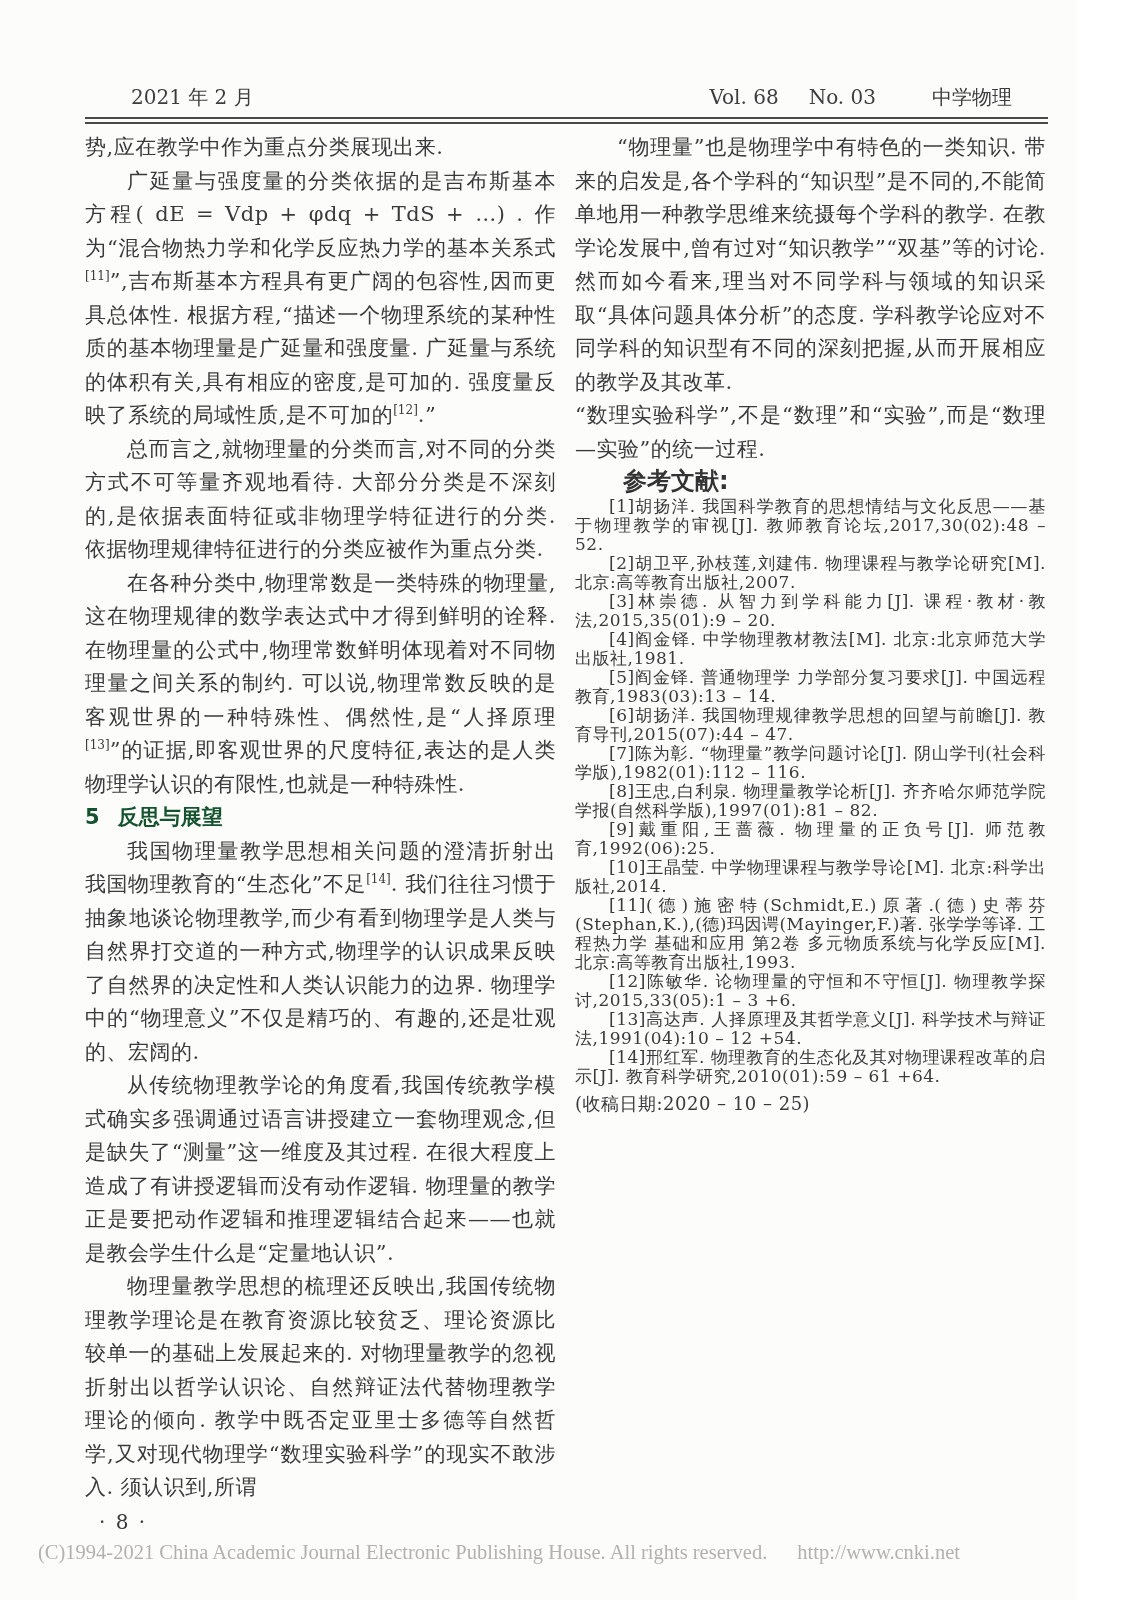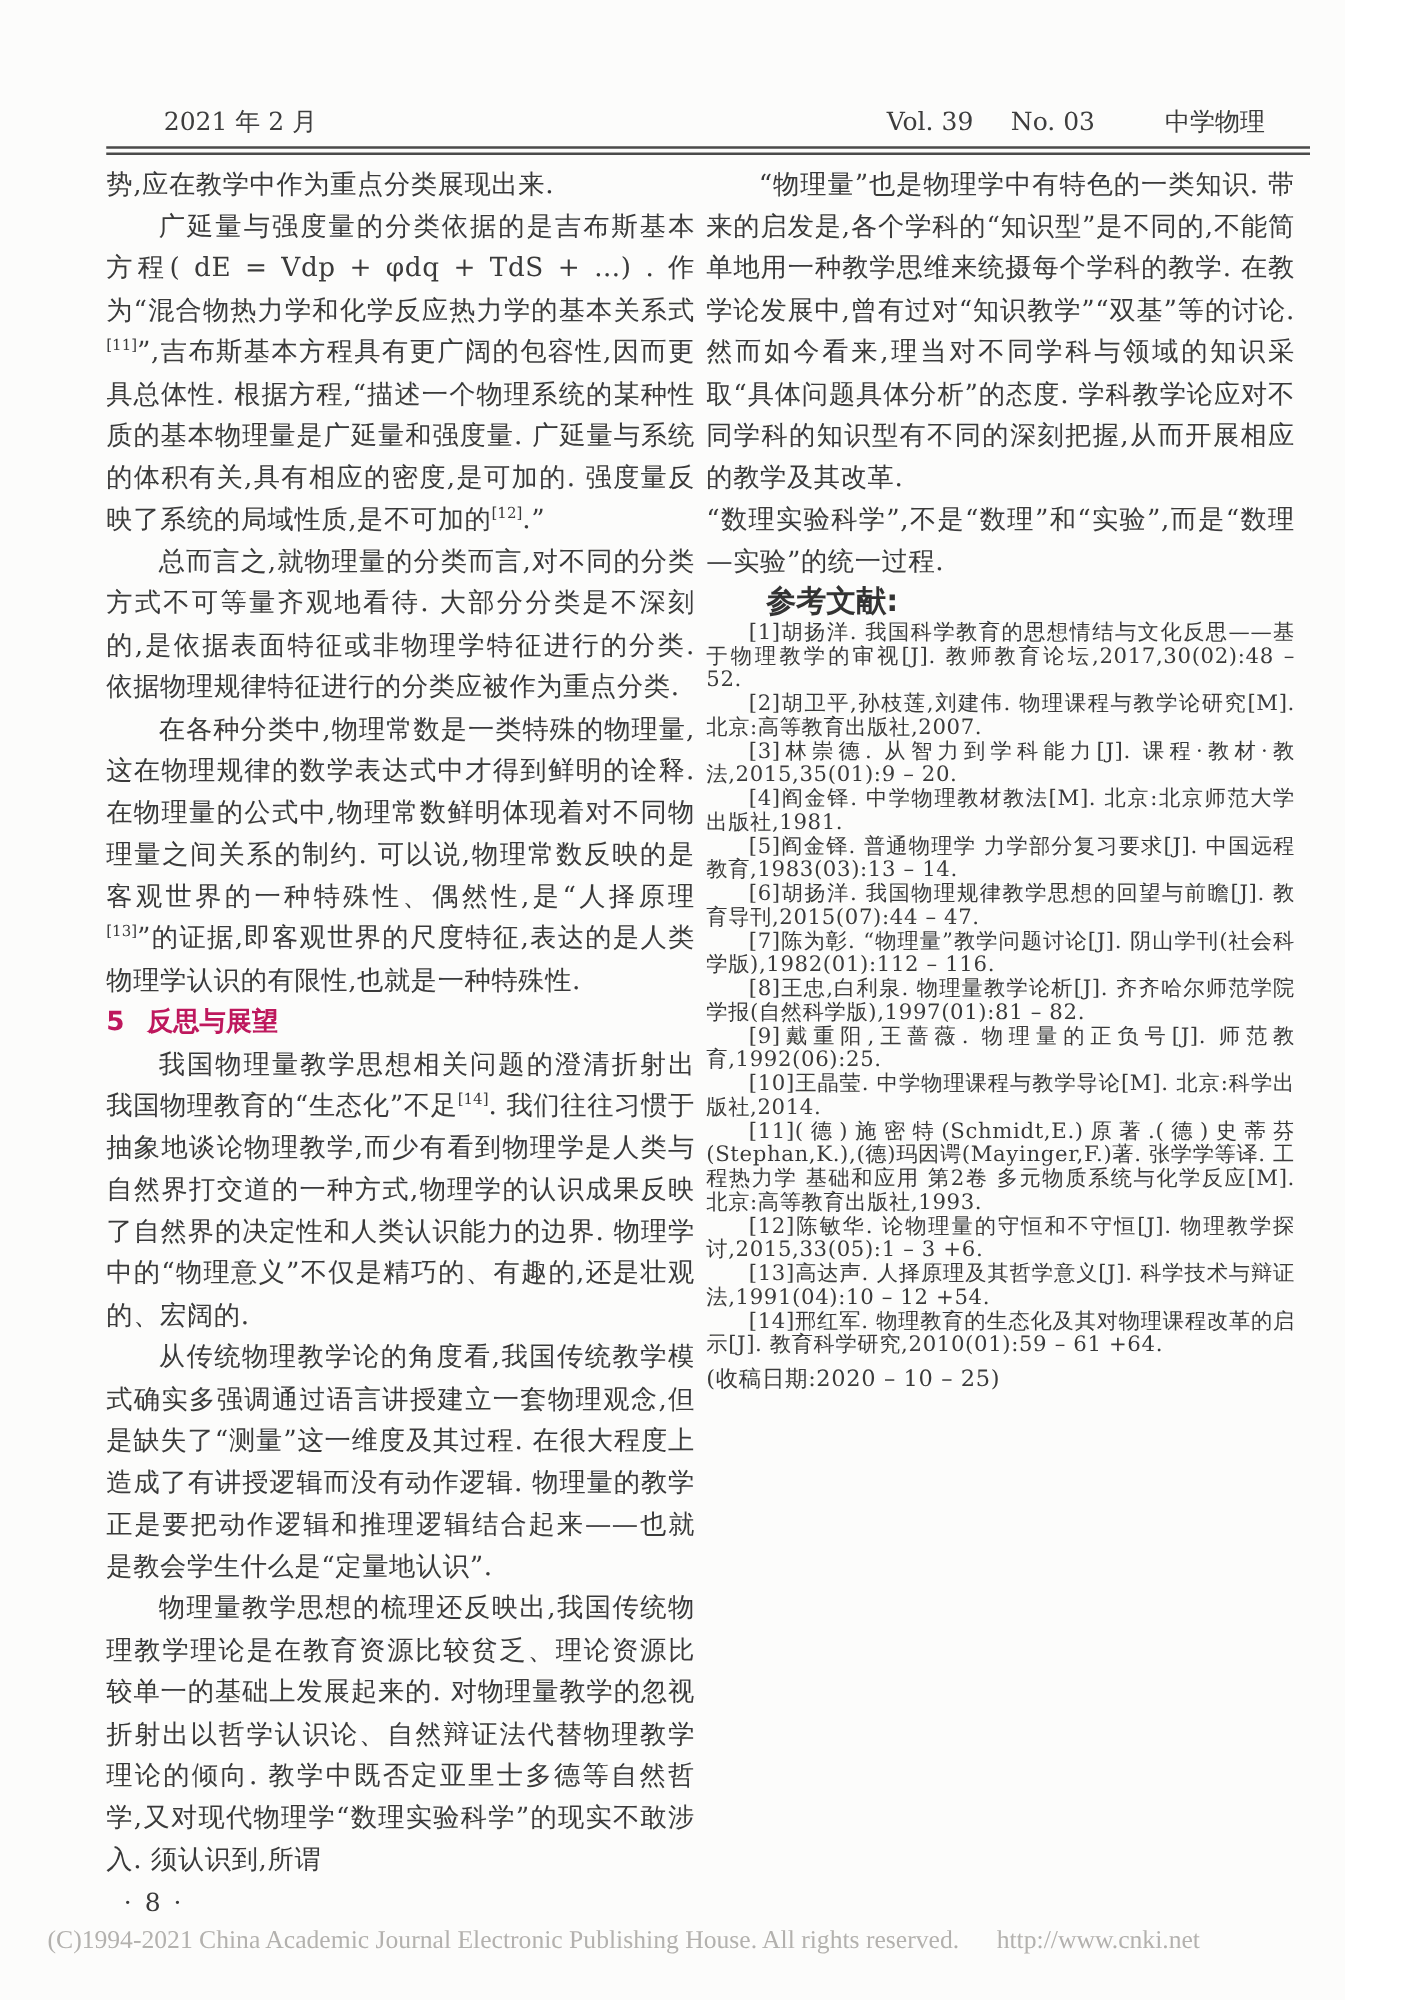--- a/index.html
+++ b/index.html
@@ -32,21 +32,21 @@
   .header-right .vol { margin-right: 30px; }
   .header-right .issue { margin-right: 56px; }
   .double-rule {
     margin-top: 7px;
     height: 3px;
     border-top: 2px solid #4a4a4a;
     border-bottom: 2px solid #4a4a4a;
   }
   .columns {
     display: flex;
-    gap: 9px;
+    gap: 19px;
     margin-top: 7px;
   }
   .col { width: 471px; }
   .body-para {
     margin: 0;
     font-size: 21px;
     line-height: 33.5px;
     letter-spacing: 0.5px;
     text-align: justify;
     text-indent: 2em;
@@ -57,21 +57,21 @@
     letter-spacing: 0;
     vertical-align: super;
     line-height: 0;
   }
   .section-heading {
     margin: 0;
     font-family: "DejaVu Sans", sans-serif;
     font-weight: 700;
     font-size: 21px;
     line-height: 33.5px;
-    color: #be185d;
+    color: #14532d;
   }
   .section-heading .num { margin-right: 18px; }
   .refs-heading {
     margin: 0;
     font-family: "DejaVu Sans", sans-serif;
     font-weight: 700;
     font-size: 24px;
     line-height: 31px;
     text-indent: 2em;
     color: #333;
@@ -113,21 +113,21 @@
 </style>
 </head>
 <body>
 
 <div class="page">
   <div class="content">
 
     <div class="page-header">
       <span>2021 年 2 月</span>
       <span class="header-right">
-        <span class="vol">Vol. 39</span>
+        <span class="vol">Vol. 68</span>
         <span class="issue">No. 03</span>
         <span>中学物理</span>
       </span>
     </div>
 
     <div class="double-rule"></div>
 
     <div class="columns">
 
       <div class="col">

